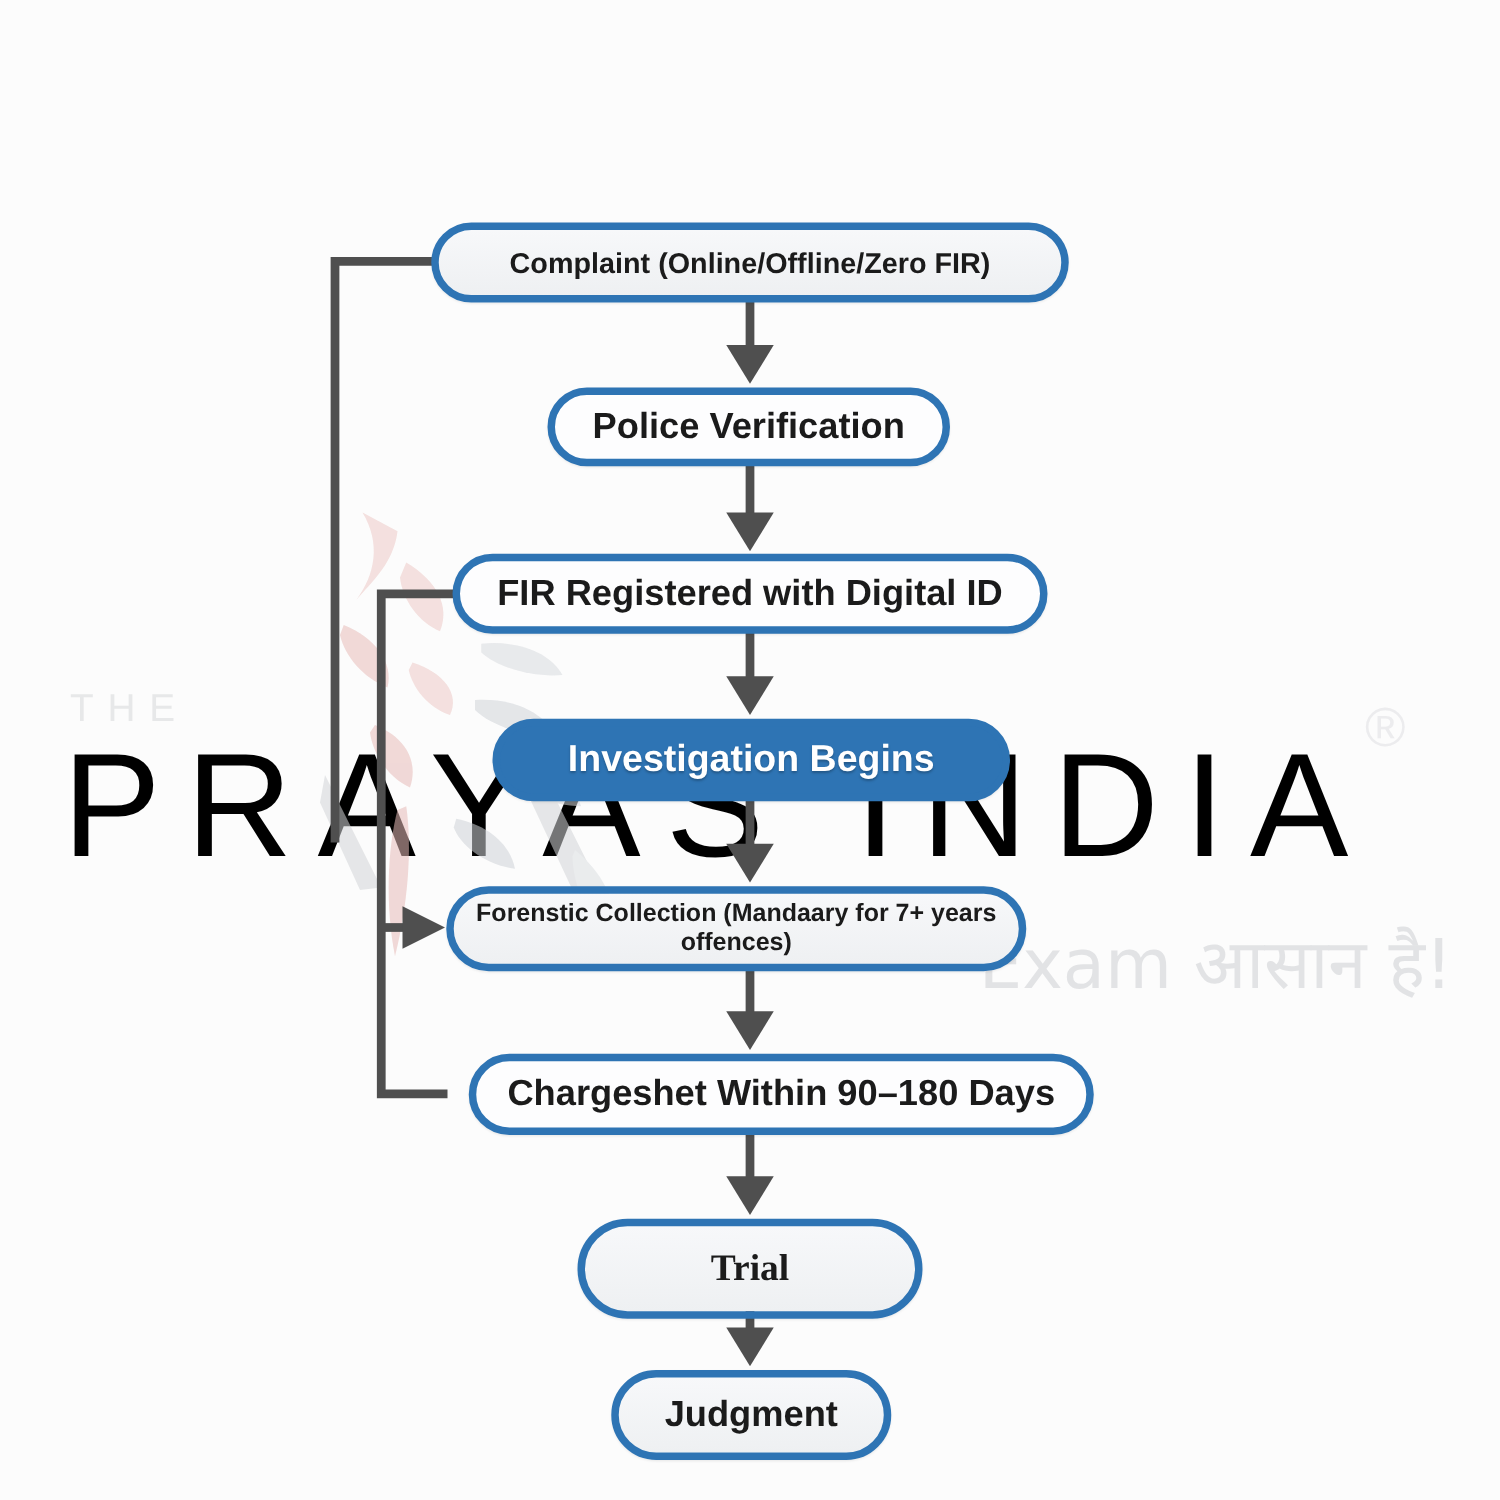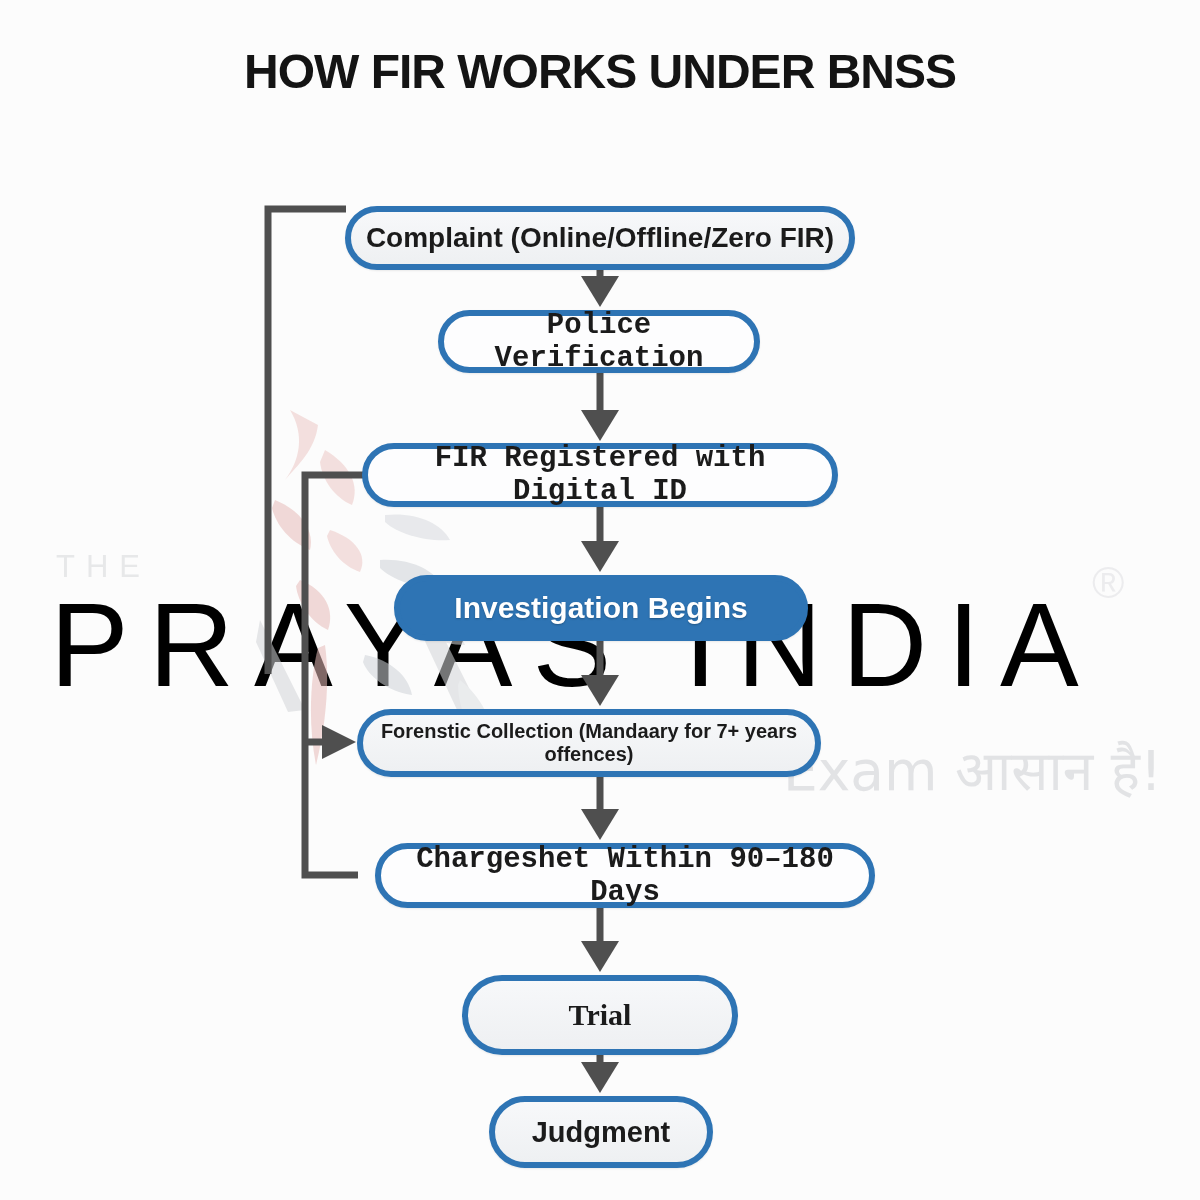--- a/index.html
+++ b/index.html
@@ -24,23 +24,23 @@
   }
   
   .node{
     position:absolute;z-index:2;box-sizing:border-box;
     border:6px solid #2e74b4;border-radius:40px;
     background:linear-gradient(180deg,#f7f8fa 0%,#eef0f2 100%);
     display:flex;align-items:center;justify-content:center;
     font-weight:bold;color:#1b1b1b;text-align:center;
     box-shadow:0 1px 2px rgba(0,0,0,0.08);
   }
-  .node--white{background:#fdfdfe;font-family:Liberation Mono, monospace;}
+  .node--white{background:#fdfdfe;}
   .node--filled{background:#2e74b4;color:#ffffff;text-shadow:0 1px 2px rgba(0,0,0,0.25);}
-  .n-complaint   {left:345px;top:178px;width:510px;height:64px;font-size:28px;margin-top:28px;}
+  .n-complaint   {left:345px;top:178px;width:510px;height:64px;font-size:23px;}
   .n-police      {left:438px;top:310px;width:322px;height:63px;font-size:29px;}
   .n-fir         {left:362px;top:443px;width:476px;height:64px;font-size:29px;}
   .n-investigation{left:394px;top:575px;width:414px;height:66px;font-size:30px;}
   .n-forensic    {left:357px;top:709px;width:464px;height:68px;font-size:20px;text-align:center;}
   .n-chargesheet {left:375px;top:843px;width:500px;height:65px;font-size:29px;}
   .n-trial       {left:462px;top:975px;width:276px;height:80px;font-size:30px;font-family:Liberation Serif, serif;}
   .n-judgment    {left:489px;top:1096px;width:224px;height:72px;font-size:29px;}
 </style>
 </head>
 <body>
@@ -108,21 +108,20 @@
       </g>
 
       <g>
         <polyline points="363,475 305,475 305,875 358,875" fill="none"></polyline>
         <line x1="305" y1="742" x2="324" y2="742"></line>
         <polygon points="322,725 322,759 356,742" stroke="none"></polygon>
       </g>
     </g>
   </svg>
 
-  <div class="title">HOW FIR WORKS UNDER BNSS</div>
 
   <div class="node n-complaint">
     <span>Complaint (Online/Offline/Zero FIR)</span>
   </div>
   <div class="node node--white n-police">
     <span>Police Verification</span>
   </div>
   <div class="node node--filled n-investigation">
     <span>Investigation Begins</span>
   </div>

